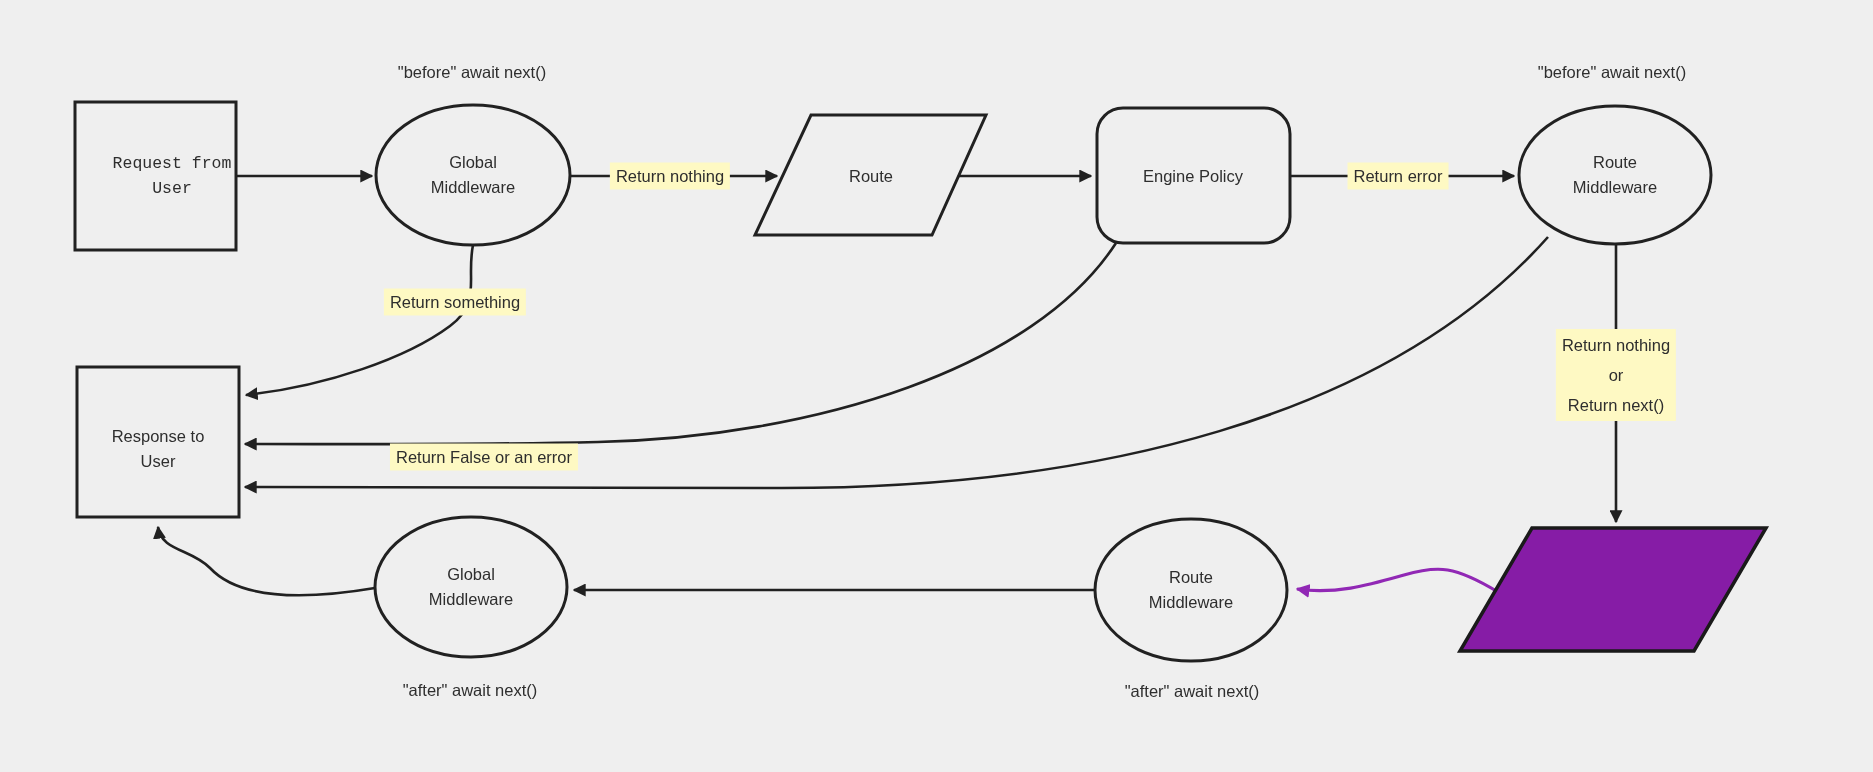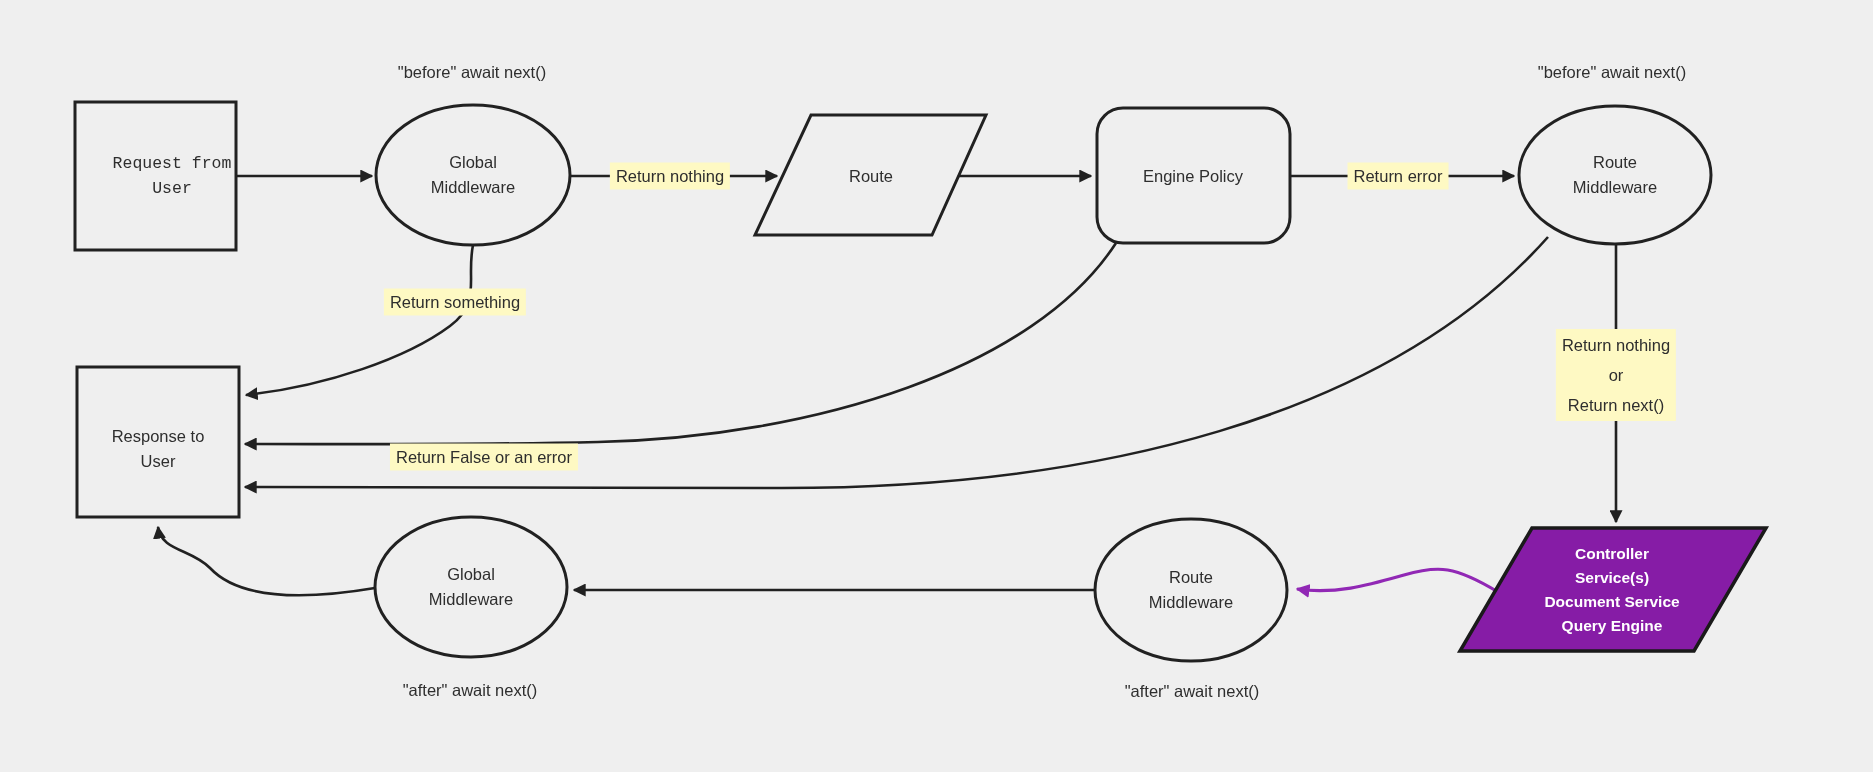--- a/index.html
+++ b/index.html
@@ -80,24 +80,20 @@
   <div class="lbl node-lbl" style="left:172px; top:176px;font-family:Liberation Mono, monospace;">Request from
 User</div>
   <div class="lbl node-lbl" style="left:473px; top:175px;">Global
 Middleware</div>
   <div class="lbl node-lbl" style="left:871px; top:176px;">Route</div>
   <div class="lbl node-lbl" style="left:1193px; top:176px;">Engine Policy</div>
   <div class="lbl node-lbl" style="left:1615px; top:175px;">Route
 Middleware</div>
   <div class="lbl node-lbl" style="left:158px; top:441px;margin-top:8px;">Response to
 User</div>
-  <div class="lbl node-lbl controller-lbl" style="left:1612px; top:590px;">Controller
-Service(s)
-Document Service
-Query Engine</div>
   <div class="lbl node-lbl" style="left:1191px; top:590px;">Route
 Middleware</div>
   <div class="lbl node-lbl" style="left:471px; top:587px;">Global
 Middleware</div>
 
   <div class="lbl" style="left:472px; top:72px;">"before" await next()</div>
   <div class="lbl" style="left:1612px; top:72px;">"before" await next()</div>
   <div class="lbl" style="left:470px; top:690px;">"after" await next()</div>
   <div class="lbl" style="left:1192px; top:691px;">"after" await next()</div>
 

